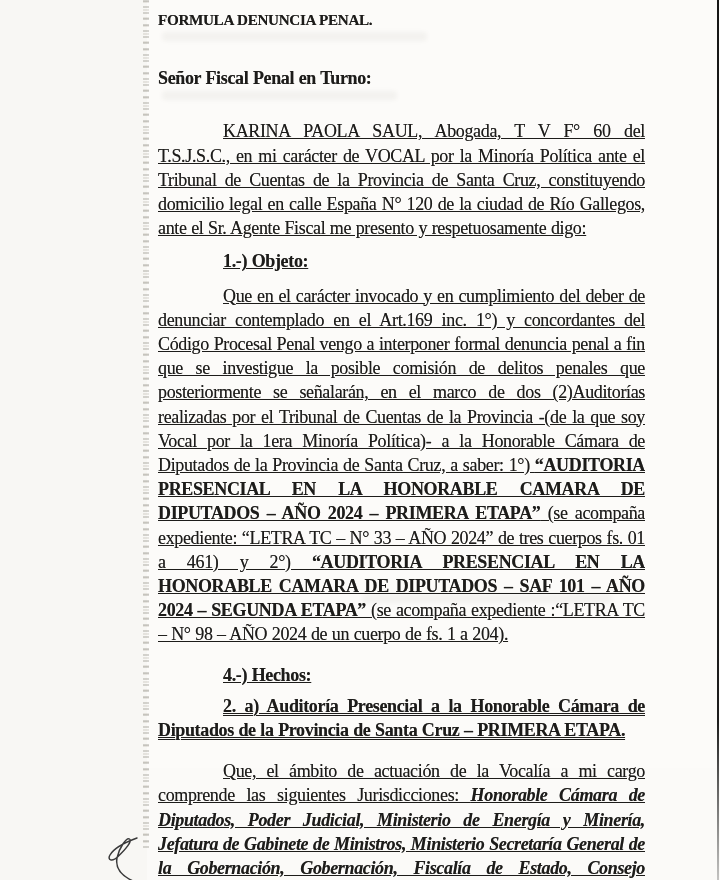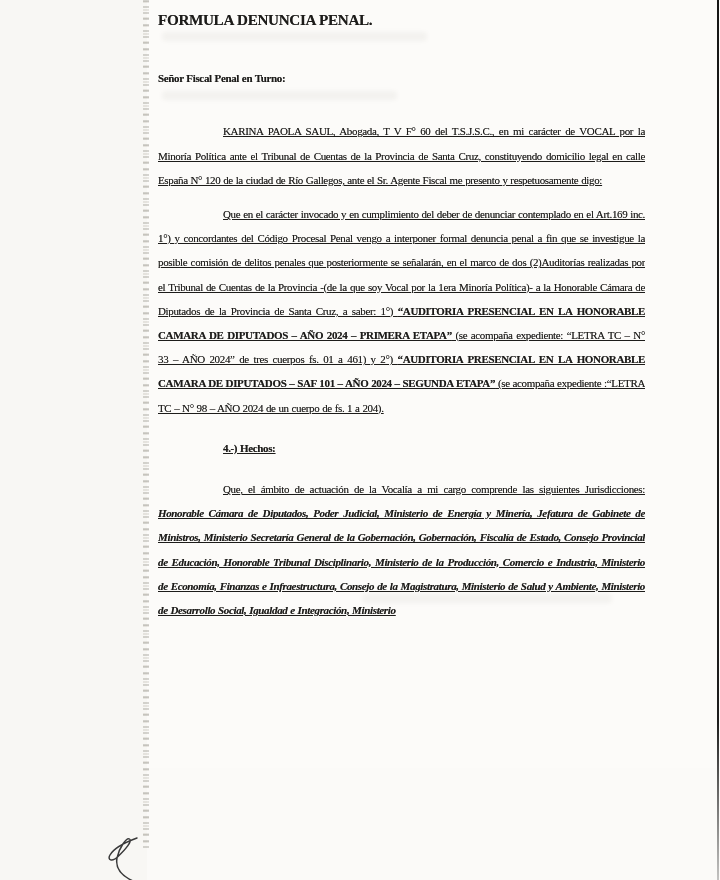--- a/index.html
+++ b/index.html
@@ -62,21 +62,21 @@
 
   .content {
     position: absolute;
     left: 158px; top: 0;
     width: 487px;
     height: 880px;
     overflow: hidden;
   }
   .content p {
     margin: 0;
-    font-size: 11px;
+    font-size: 18px;
     line-height: 24.2px;
     letter-spacing: -0.35px;
     word-spacing: 0.4px;
     text-align: justify;
     text-shadow: 0 0 0.5px rgba(20,20,20,0.55);
   }
   .title      { margin-top: 8px !important;  font-weight: 700; font-size: 15.2px !important; }
   .addressee  { margin-top: 34px !important; font-weight: 700; }
   .para-intro { margin-top: 29px !important; }
   .h-num      { margin-top: 9px  !important; font-weight: 700; }
@@ -112,25 +112,27 @@
   <div class="smudge s3"></div>
 
   <div class="content">
 
     <p class="title">FORMULA DENUNCIA PENAL.</p>
 
     <p class="addressee">Señor Fiscal Penal en Turno:</p>
 
     <p class="para-intro indent">KARINA PAOLA SAUL, Abogada, T V F° 60 del T.S.J.S.C., en mi carácter de VOCAL por la Minoría Política ante el Tribunal de Cuentas de la Provincia de Santa Cruz, constituyendo domicilio legal en calle España N° 120 de la ciudad de Río Gallegos, ante el Sr. Agente Fiscal me presento y respetuosamente digo:</p>
 
+    <p class="h-num indent">1.-) Objeto:</p>
 
     <p class="para-obj indent"><span>Que en el carácter invocado y en cumplimiento del deber de denunciar contemplado en el Art.169 inc. 1°) y concordantes del Código Procesal Penal vengo a interponer formal denuncia penal a fin que se investigue la posible comisión de delitos penales que posteriormente se señalarán, en el marco de dos (2)Auditorías realizadas por el Tribunal de Cuentas de la Provincia -(de la que soy Vocal por la 1era Minoría Política)- a la Honorable Cámara de Diputados de la Provincia de Santa Cruz, a saber: 1°) </span><span class="b">“AUDITORIA PRESENCIAL EN LA HONORABLE CAMARA DE DIPUTADOS – AÑO 2024 – PRIMERA ETAPA”</span><span> (se acompaña expediente: “LETRA TC – N° 33 – AÑO 2024” de tres cuerpos fs. 01 a 461) y 2°) </span><span class="b">“AUDITORIA PRESENCIAL EN LA HONORABLE CAMARA DE DIPUTADOS – SAF 101 – AÑO 2024 – SEGUNDA ETAPA”</span><span> (se acompaña expediente :“LETRA TC – N° 98 – AÑO 2024 de un cuerpo de fs. 1 a 204).</span></p>
 
     <p class="h-num h-hechos indent">4.-) Hechos:</p>
 
+    <p class="h-2a indent"><span class="u">2. a) Auditoría Presencial a la Honorable Cámara de Diputados de la Provincia de Santa Cruz – PRIMERA ETAPA.</span></p>
 
     <p class="para-hech indent"><span>Que, el ámbito de actuación de la Vocalía a mi cargo comprende las siguientes Jurisdicciones: </span><span class="bi">Honorable Cámara de Diputados, Poder Judicial, Ministerio de Energía y Minería, Jefatura de Gabinete de Ministros, Ministerio Secretaría General de la Gobernación, Gobernación, Fiscalía de Estado, Consejo Provincial de Educación, Honorable Tribunal Disciplinario, Ministerio de la Producción, Comercio e Industria, Ministerio de Economía, Finanzas e Infraestructura, Consejo de la Magistratura, Ministerio de Salud y Ambiente, Ministerio de Desarrollo Social, Igualdad e Integración, Ministerio</span></p>
 
   </div>
 
   <svg class="pen-mark" viewBox="0 0 100 56" xmlns="http://www.w3.org/2000/svg">
     <path d="M 49 12 C 38 16 26 22 22 29 C 19 34 24 36.5 30 30.5 C 38 23 44.5 15 41.5 13 C 38.5 11 31 22 29 32 C 27 43 34 50 45 55" fill="none" stroke="#3a3a3a" stroke-width="1.5" stroke-linecap="round" stroke-linejoin="round"></path>
   </svg>
 
 </div>

